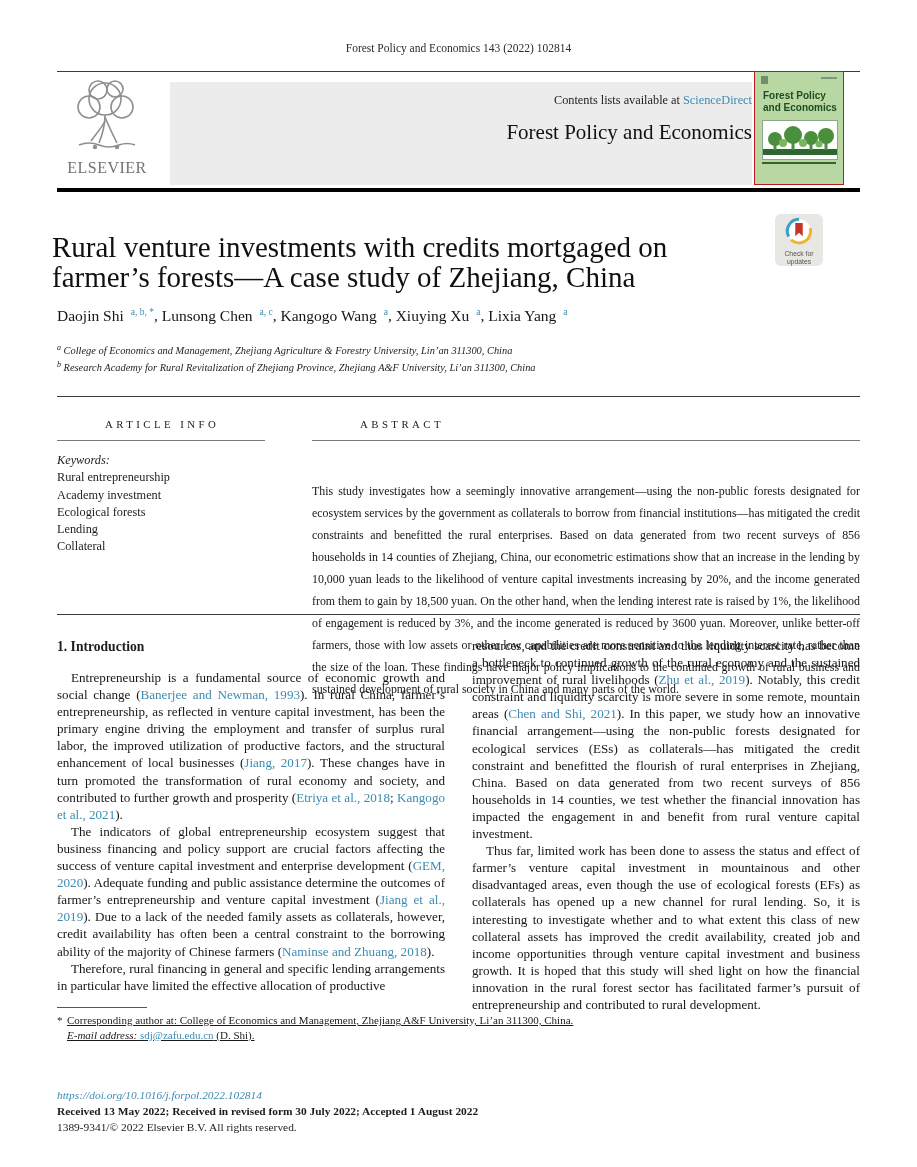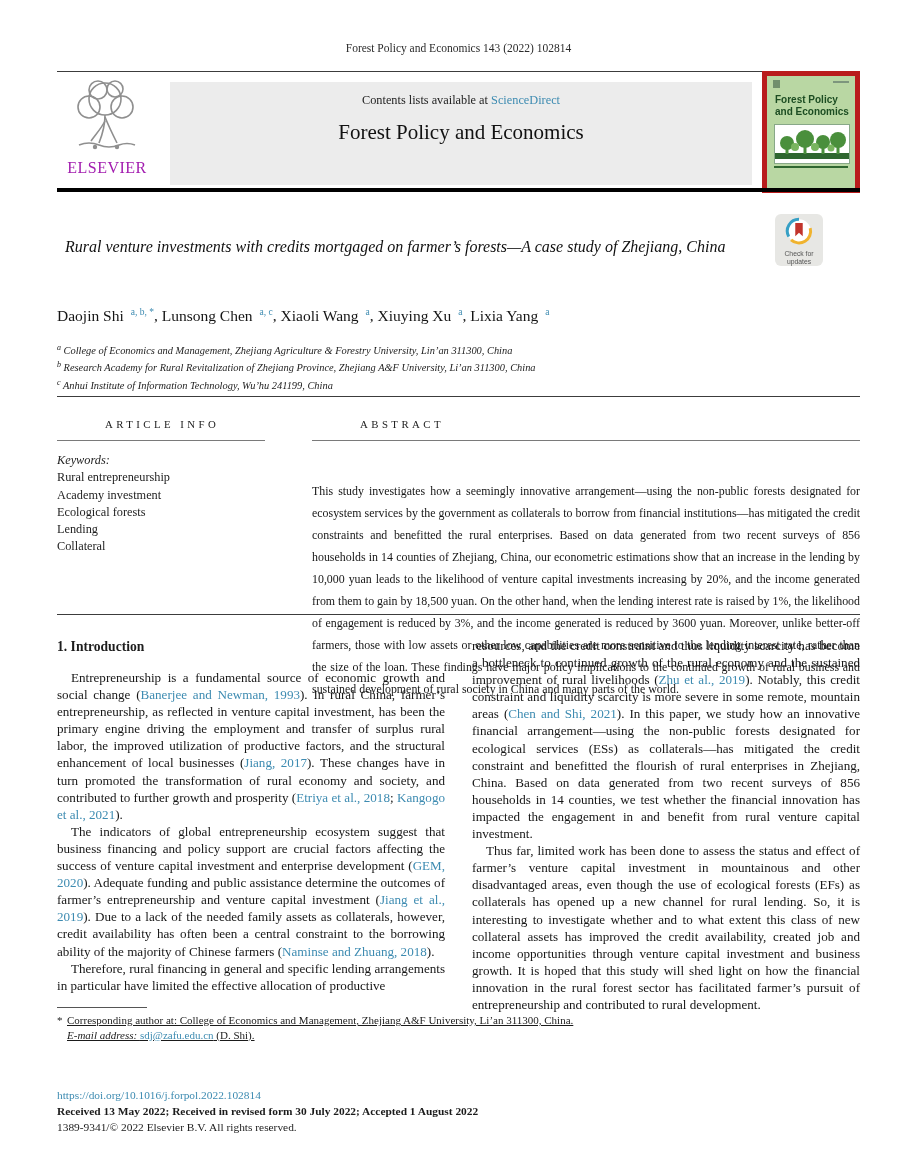--- a/index.html
+++ b/index.html
@@ -12,36 +12,36 @@
   .link{color:#3d8bb1;}
   .italic{font-style:italic;}
 
   
   .top-cite{top:42px;left:0;width:917px;text-align:center;font-size:11.5px;color:#2b2b2b;}
 
   
   .rule-thin{top:71px;left:57px;width:803px;height:1px;background:#3c3c3c;}
   .masthead{top:75px;left:57px;width:803px;height:110px;}
   .elsevier{left:0;top:2px;width:100px;height:108px;text-align:center;}
-  .elsevier-word{font-size:16px;letter-spacing:.5px;color:#a21caf;font-family:"Liberation Serif",serif;margin-top:0px;}
-  .journal-box{left:113px;top:7px;width:582px;height:103px;background:#ececec;text-align:center;}
+  .elsevier-word{font-size:16px;letter-spacing:.5px;color:#737373;font-family:"Liberation Serif",serif;margin-top:0px;}
+  .journal-box{left:113px;top:7px;width:582px;height:103px;background:#ececec;text-align:right;}
   .jb-line1{margin-top:11px;font-size:12.3px;color:#1d1d1d;}
   .jb-title{margin-top:12px;font-size:21px;color:#111;}
   .jb-home{margin-top:14px;font-size:12.3px;}
-  .cover{right:0;top:-4px;width:88px;height:112px;background:#b9d7a3;border:5px solid #b91c1c;overflow:hidden;margin-left:30px;}
+  .cover{right:16px;top:-4px;width:88px;height:112px;background:#b9d7a3;border:1px solid #b91c1c;overflow:hidden;margin-left:30px;}
   .cover-mark{position:absolute;left:6px;top:4px;width:7px;height:8px;background:#5f7d5f;opacity:.8;}
   .cover-mark2{position:absolute;right:6px;top:5px;width:16px;height:2px;background:#7d967d;}
   .cover-title{position:absolute;left:8px;top:18px;font-family:"Liberation Sans",sans-serif;font-weight:bold;font-size:10px;line-height:12px;color:#1c4d22;}
   .cover-panel{position:absolute;left:7px;top:48px;width:74px;height:38px;background:#ffffff;border:1px solid #88a888;}
   .cover-caption{position:absolute;left:7px;top:90px;width:74px;height:2px;background:#2f6630;}
 
   .rule-thick{top:188px;left:57px;width:803px;height:4px;background:#000;}
 
   
-  .title{top:232px;left:65px;width:705px;font-size:16px;line-height:30px;color:#101010;font-style:italic;}
+  .title{top:232px;left:52px;width:705px;font-size:29px;line-height:30px;color:#101010;}
   .check-badge{top:214px;left:775px;width:48px;height:52px;background:#e7e7e4;border-radius:6px;text-align:center;}
   .check-badge .cb-text{font-family:"Liberation Sans",sans-serif;font-size:6.8px;line-height:7.5px;color:#555;margin-top:1px;}
 
   .authors{top:307px;left:57px;width:745px;font-size:15.5px;color:#151515;}
   .authors sup{font-size:9.5px;color:#3d8bb1;padding-left:7px;}
   .affils{top:341px;left:57px;width:770px;font-size:10.4px;font-style:italic;line-height:13.8px;color:#222;}
   .affils sup{font-size:8px;font-style:italic;}
 
   
   .info-rule-top{top:396px;left:57px;width:803px;height:1px;background:#3c3c3c;}
@@ -61,21 +61,21 @@
   .col-right{left:415px;top:0;width:388px;}
   .sec-title{font-size:13.6px;font-weight:bold;margin:2px 0 14px 0;}
   .body-p{margin:0;font-size:13.1px;line-height:17.1px;text-align:justify;color:#161616;}
   .body-p.indent{text-indent:14px;}
 
   
   .foot-rule{top:1007px;left:57px;width:90px;height:1px;background:#555;}
   .footnote{top:1013px;left:57px;width:760px;font-size:11px;line-height:15px;color:#1b1b1b;text-decoration:underline;}
   .footnote .fn-star{display:inline-block;width:10px;}
   .footnote .fn-line2{padding-left:10px;}
-  .doi{top:1089px;left:57px;font-size:11.4px;}
+  .doi{top:1089px;left:57px;font-size:11.4px;font-style:italic;}
   .received{top:1105px;left:57px;font-size:11.4px;color:#1b1b1b;font-weight:bold;}
   .copyright{top:1121px;left:57px;font-size:11.4px;color:#1b1b1b;}
 </style>
 </head>
 <body>
 
 <div class="abs top-cite">Forest Policy and Economics 143 (2022) 102814</div>
 
 <div class="abs rule-thin"></div>
 <div class="abs masthead">
@@ -143,27 +143,26 @@
     <path d="M6.5 24.5 A12.5 12.5 0 0 0 27 12" fill="none" stroke="#f0b32e" stroke-width="3.2"></path>
     <path d="M11 6.5 h8 v14 l-4 -3.6 -4 3.6 z" fill="#c2342c"></path>
   </svg>
   <div class="cb-text">
     <div>Check for</div>
     <div>updates</div>
   </div>
 </div>
 
 <div class="abs authors">
-  <span><span>Daojin Shi</span><sup>a, b, *</sup><span>, </span></span><span><span>Lunsong Chen</span><sup>a, c</sup><span>, </span></span><span><span>Xiaoli Wang</span><sup>a</sup><span>, </span></span><span><span>Xiuying Xu</span><sup>a</sup><span>, </span></span><span><span>Lixia Yang</span><sup>a</sup></span>
+  <span><span>Daojin Shi</span><sup>a, b, *</sup><span>, </span></span><span><span>Lunsong Chen</span><sup>a, c</sup><span>, </span></span><span><span>Kangogo Wang</span><sup>a</sup><span>, </span></span><span><span>Xiuying Xu</span><sup>a</sup><span>, </span></span><span><span>Lixia Yang</span><sup>a</sup></span>
 </div>
 
 <div class="abs affils">
   <div><sup>a</sup> <span>College of Economics and Management, Zhejiang Agriculture &amp; Forestry University, Lin’an 311300, China</span></div>
   <div><sup>b</sup> <span>Research Academy for Rural Revitalization of Zhejiang Province, Zhejiang A&amp;F University, Li’an 311300, China</span></div>
-  <div><sup>c</sup> <span>Anhui Institute of Information Technology, Wu’hu 241199, China</span></div>
 </div>
 
 <div class="abs info-rule-top"></div>
 <div class="abs sec-heading h-artinfo">ARTICLE INFO</div>
 <div class="abs sec-heading h-abstract">ABSTRACT</div>
 <div class="abs rule-under-left"></div>
 <div class="abs rule-under-right"></div>
 
 <div class="abs keywords">
   <div class="kw-label">Keywords:</div>

